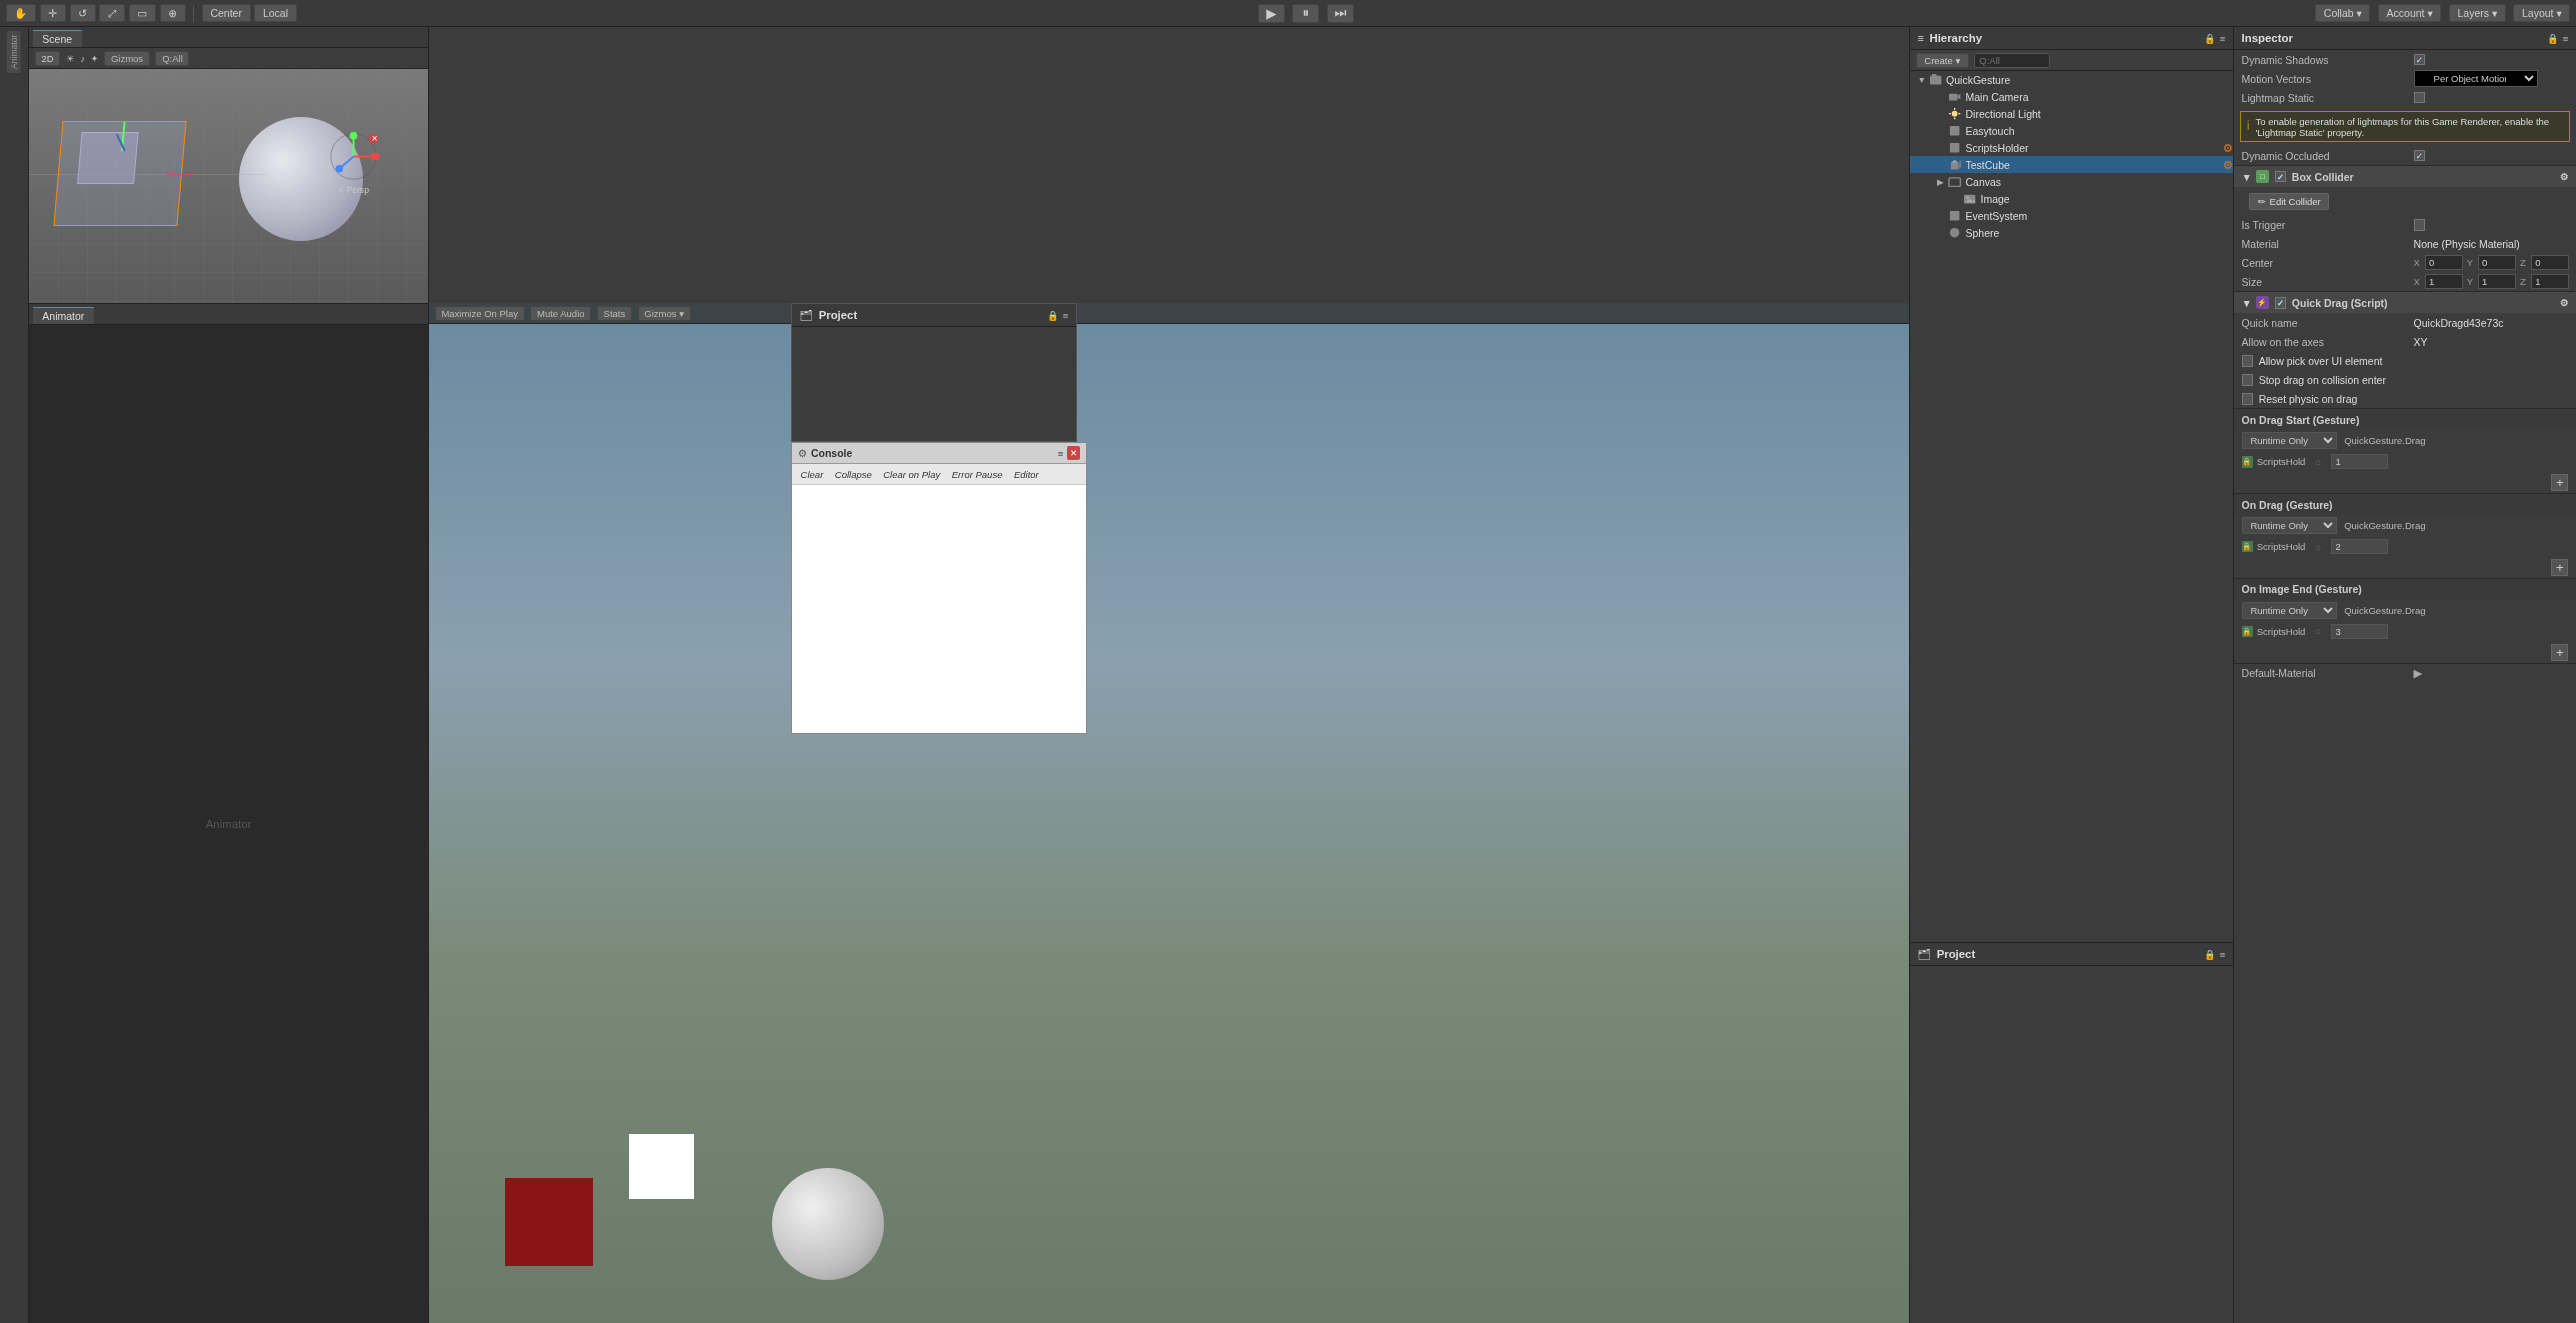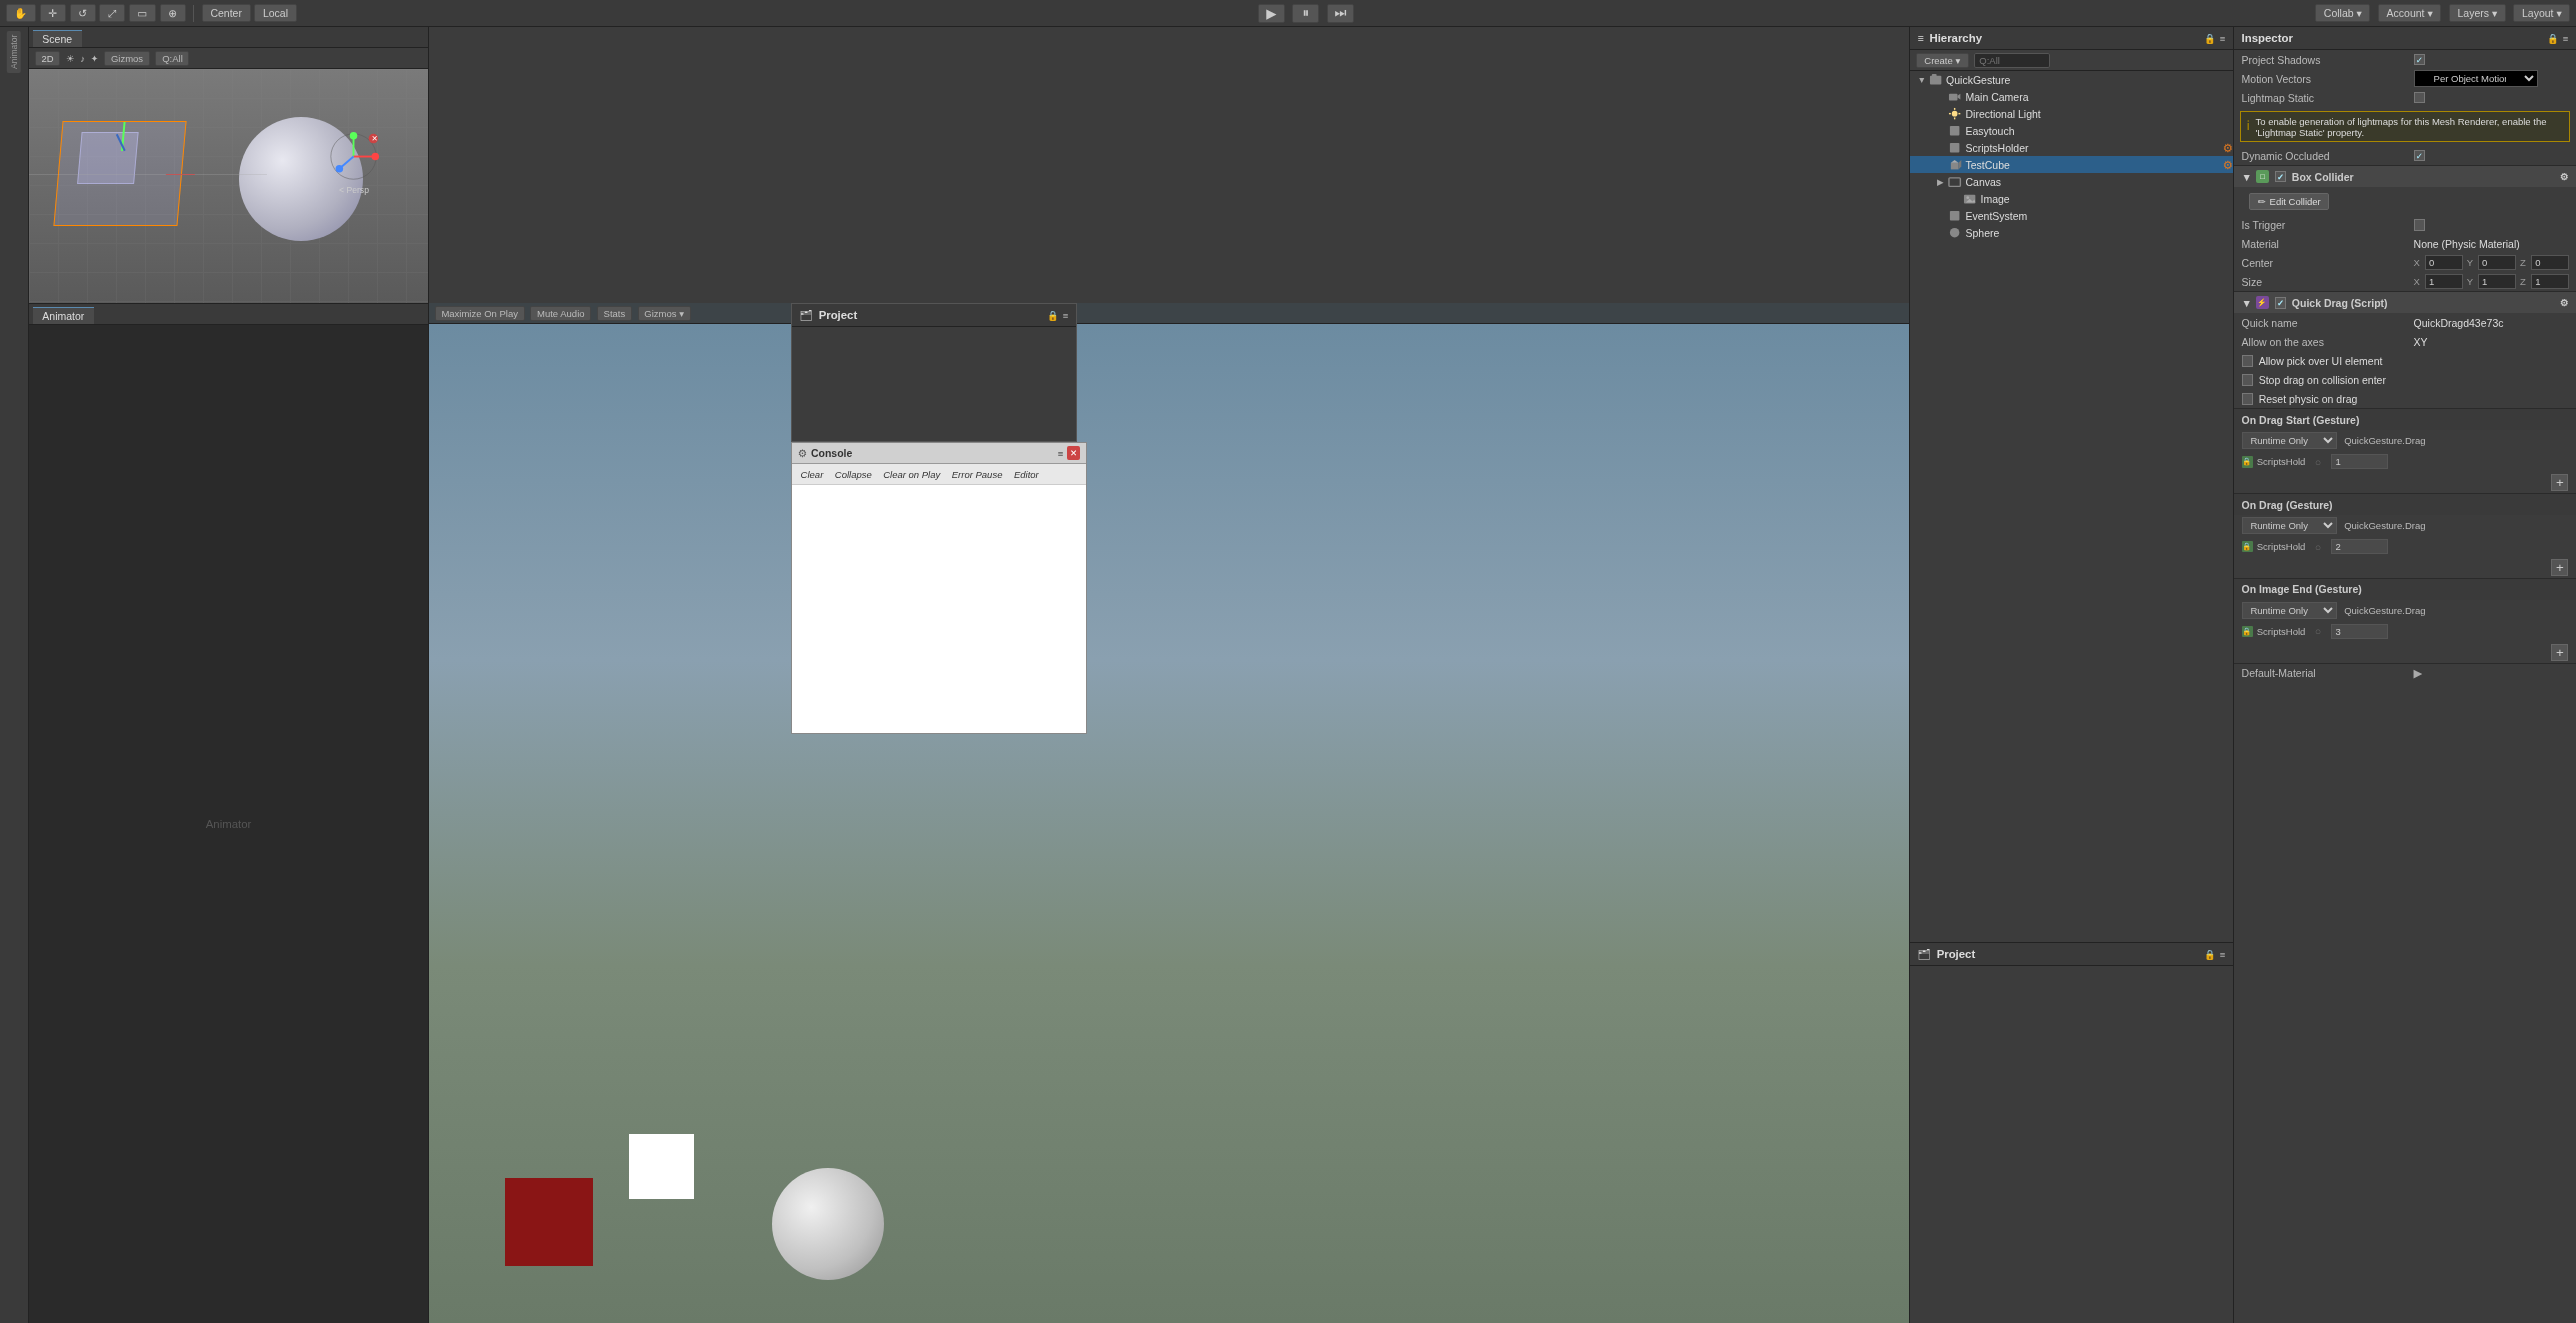--- a/index.html
+++ b/index.html
@@ -779,39 +779,39 @@
             <span class="panel-header-title">Inspector</span>
             <div style="margin-left:auto;display:flex;gap:3.8px;">
               <button style="background:transparent;border:none;color:#aaa;cursor:pointer;font-size:9.5px;">🔒</button>
               <button style="background:transparent;border:none;color:#aaa;cursor:pointer;font-size:9.5px;">≡</button>
             </div>
           </div>
 
           <div style="padding:0;">
 
             <div class="inspector-row">
-              <span class="inspector-label">Project Shadows</span>
+              <span class="inspector-label">Dynamic Shadows</span>
               <div class="checkbox">✓</div>
             </div>
 
             <div class="inspector-row">
               <span class="inspector-label">Motion Vectors</span>
               <select class="motion-vector-dropdown">
                 <option>Per Object Motion</option>
               </select>
             </div>
 
             <div class="inspector-row">
               <span class="inspector-label">Lightmap Static</span>
               <div class="checkbox"></div>
             </div>
 
             <div class="info-box">
               <span class="info-icon">ℹ</span>
-              <span>To enable generation of lightmaps for this Mesh Renderer, enable the 'Lightmap Static' property.</span>
+              <span>To enable generation of lightmaps for this Game Renderer, enable the 'Lightmap Static' property.</span>
             </div>
 
             <div class="inspector-row">
               <span class="inspector-label">Dynamic Occluded</span>
               <div class="checkbox">✓</div>
             </div>
 
             <div class="separator-line"></div>
 
             <div class="section-header">

